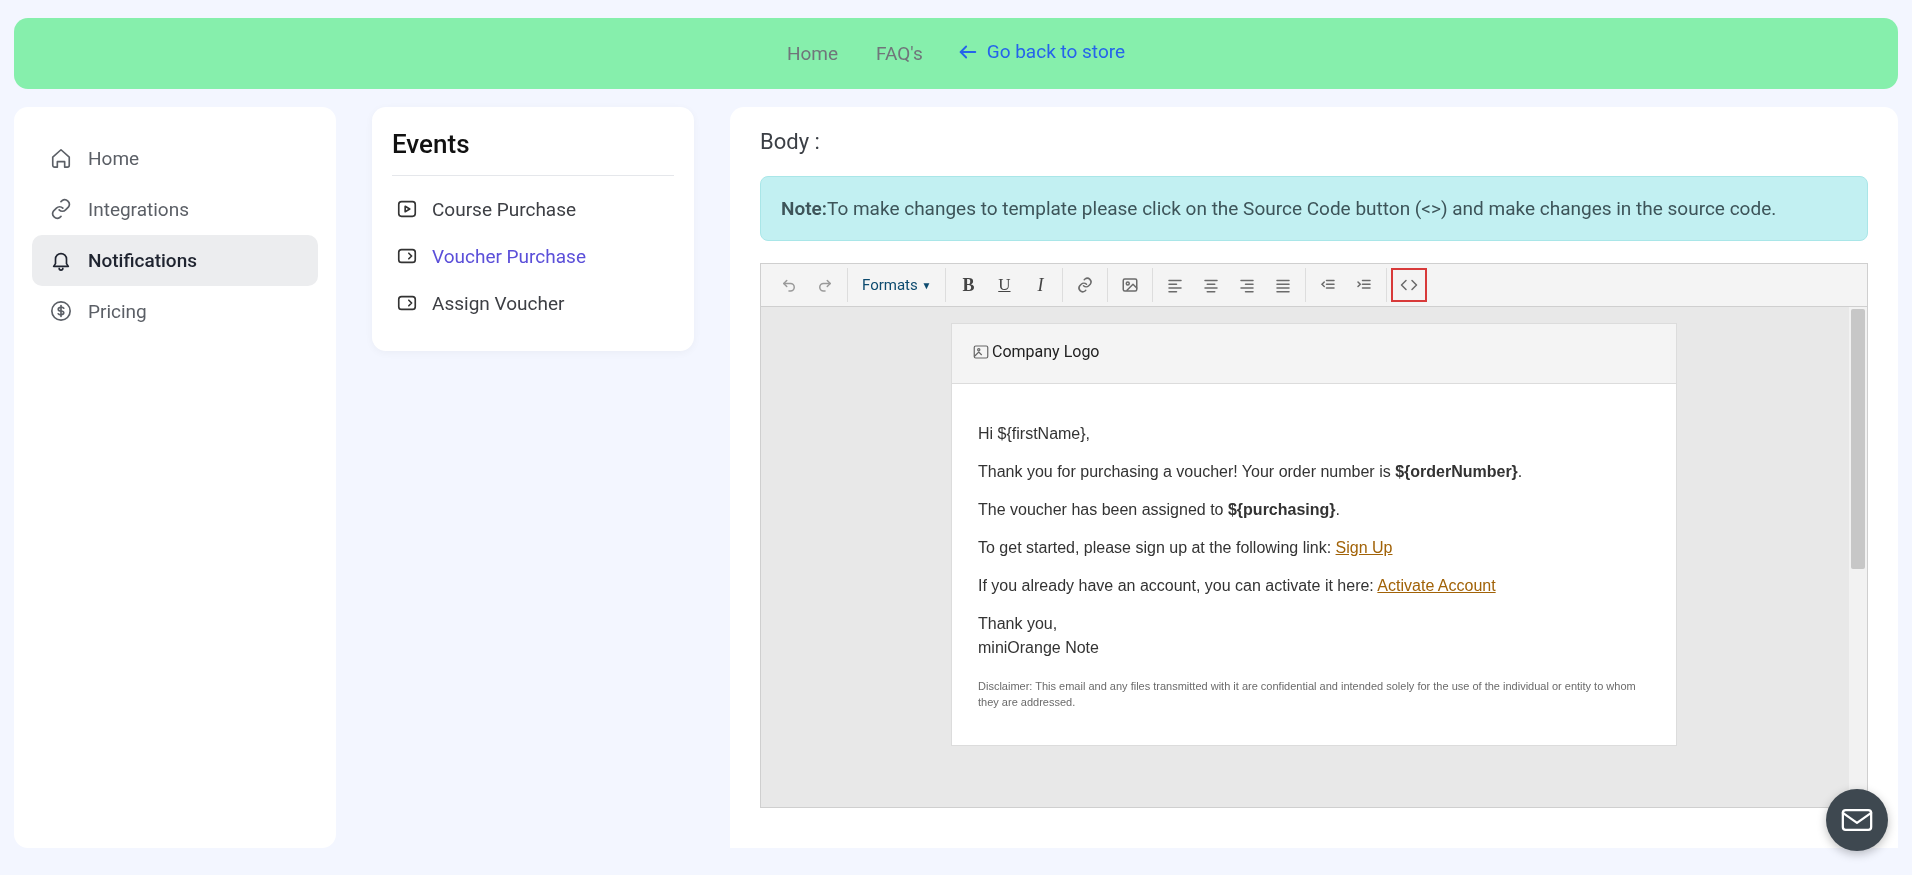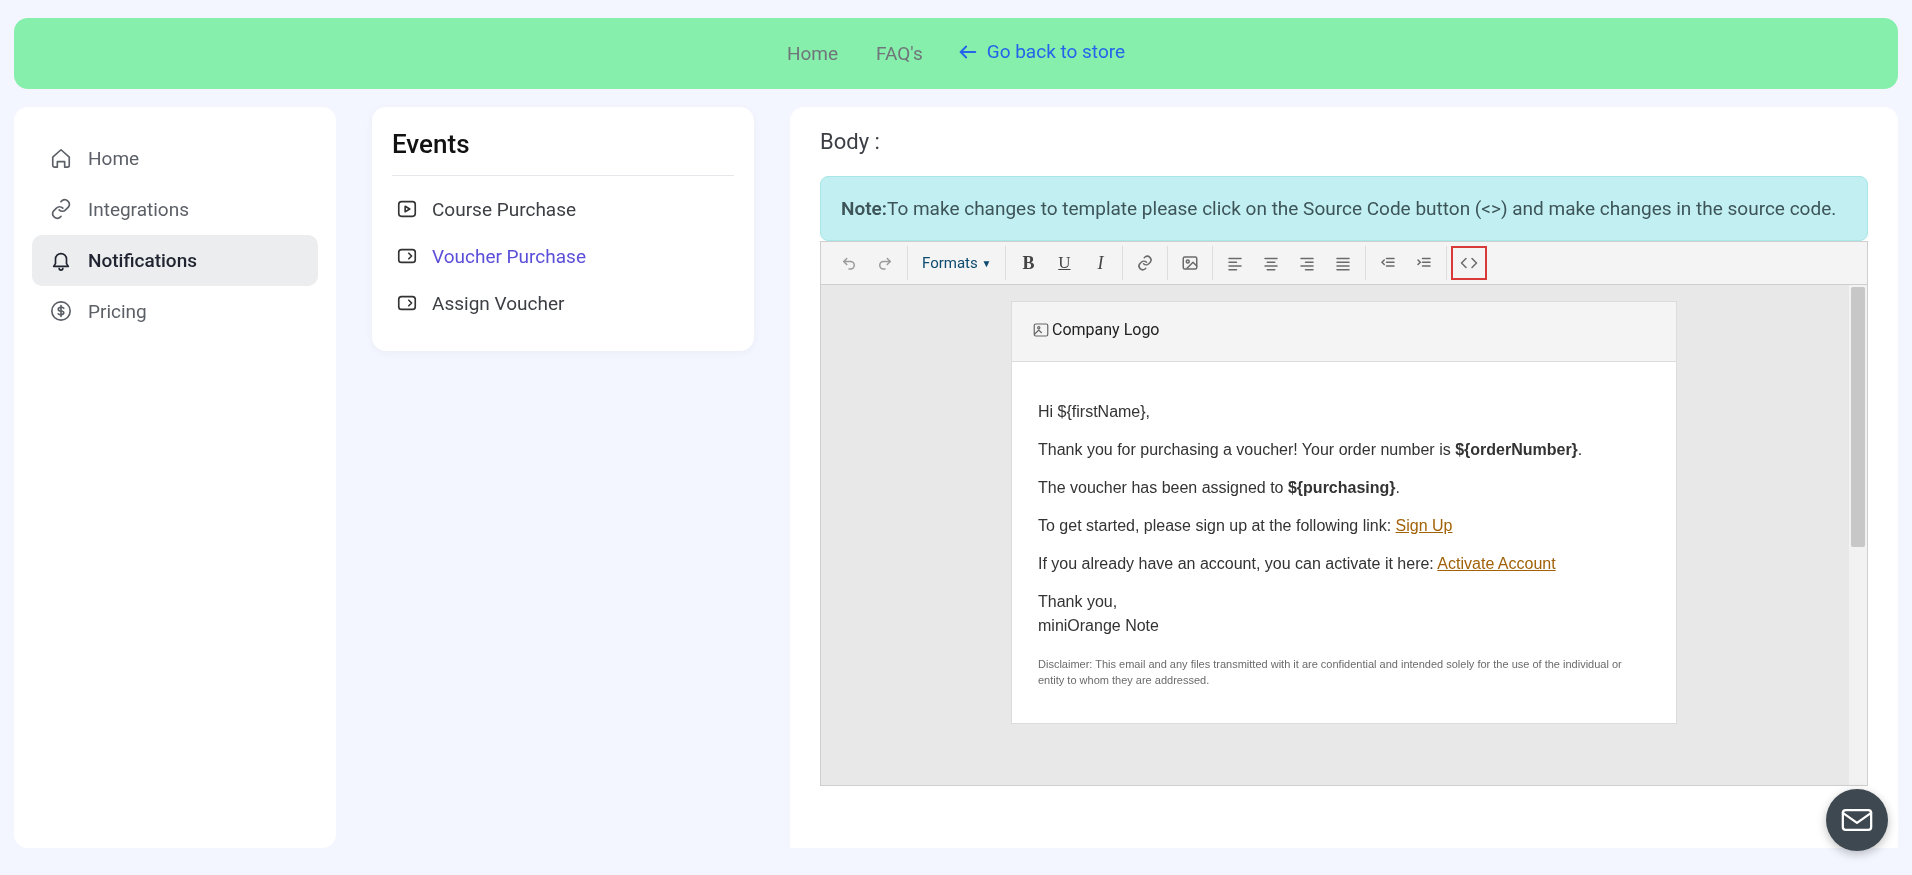--- a/index.html
+++ b/index.html
@@ -66,21 +66,21 @@
   }
   .sidebar-item.active {
     background: #ecedef;
     color: #1f2430;
     font-weight: 500;
   }
   .sidebar-item svg { width: 22px; height: 22px; flex-shrink: 0; }
 
   
   .events {
-    width: 382px;
+    width: 322px;
     background: #fff;
     border-radius: 14px;
     padding: 22px 20px 24px 20px;
     flex-shrink: 0;
     box-shadow: 0 2px 8px rgba(0,0,0,0.04);
     align-self: flex-start;
   }
   .events h2 {
     font-size: 26px;
     font-weight: 500;
@@ -116,20 +116,21 @@
     margin-bottom: 22px;
   }
   .note-box {
     background: #c2f0f2;
     border: 1px solid #a9e6e8;
     border-radius: 8px;
     padding: 18px 20px;
     font-size: 19px;
     color: #3d5459;
     line-height: 1.45;
+    margin-bottom: 22px;
   }
   .note-box b { font-weight: 600; }
 
   
   .editor-wrap {
     border: 1px solid #cfcfcf;
   }
   .editor-toolbar {
     background: #f4f4f4;
     border-bottom: 1px solid #cfcfcf;

